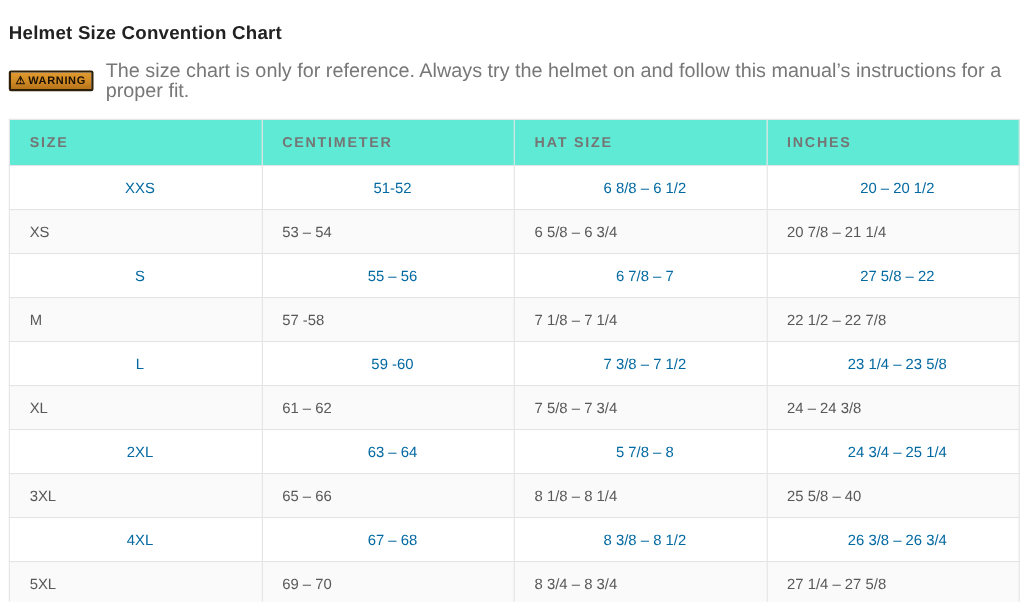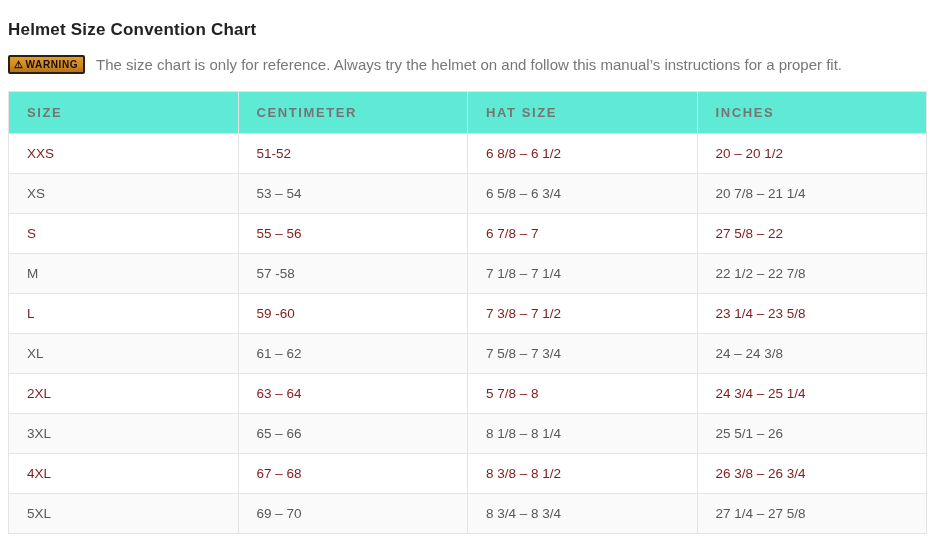--- a/index.html
+++ b/index.html
@@ -38,21 +38,21 @@
     letter-spacing: 0.6px;
     padding: 1px 5px 1px 4px;
     line-height: 13px;
     flex: 0 0 auto;
   }
   .warning-badge .tri-icon {
     font-size: 10px;
     line-height: 13px;
   }
   .warning-text {
-    font-size: 15px;
+    font-size: 18px;
     color: #777777;
     line-height: 18px;
   }
 
   table.size-table {
     margin-top: 17px;
     width: 919px;
     border-collapse: collapse;
     table-layout: fixed;
   }
@@ -70,21 +70,21 @@
     color: #757575;
     font-size: 13px;
     font-weight: 700;
     text-transform: uppercase;
     letter-spacing: 1.6px;
   }
   .size-table td {
     height: 40px;
     font-size: 13.5px;
   }
-  .size-table tr.row-odd td  { background: #ffffff; color: #7f1d1d; }
+  .size-table tr.row-odd td  { background: #ffffff; color: #0369a1; text-align: center; }
   .size-table tr.row-even td { background: #fafafa; color: #585858; }
 </style>
 </head>
 <body>
 
 <div class="page">
 
   <h1 class="page-title">Helmet Size Convention Chart</h1>
 
   <div class="warning-row">
@@ -150,21 +150,21 @@
         <tr class="row-odd">
           <td>2XL</td>
           <td>63 – 64</td>
           <td>5 7/8 – 8</td>
           <td>24 3/4 – 25 1/4</td>
         </tr>
         <tr class="row-even">
           <td>3XL</td>
           <td>65 – 66</td>
           <td>8 1/8 – 8 1/4</td>
-          <td>25 5/1 – 26</td>
+          <td>25 5/8 – 40</td>
         </tr>
         <tr class="row-odd">
           <td>4XL</td>
           <td>67 – 68</td>
           <td>8 3/8 – 8 1/2</td>
           <td>26 3/8 – 26 3/4</td>
         </tr>
         <tr class="row-even">
           <td>5XL</td>
           <td>69 – 70</td>

